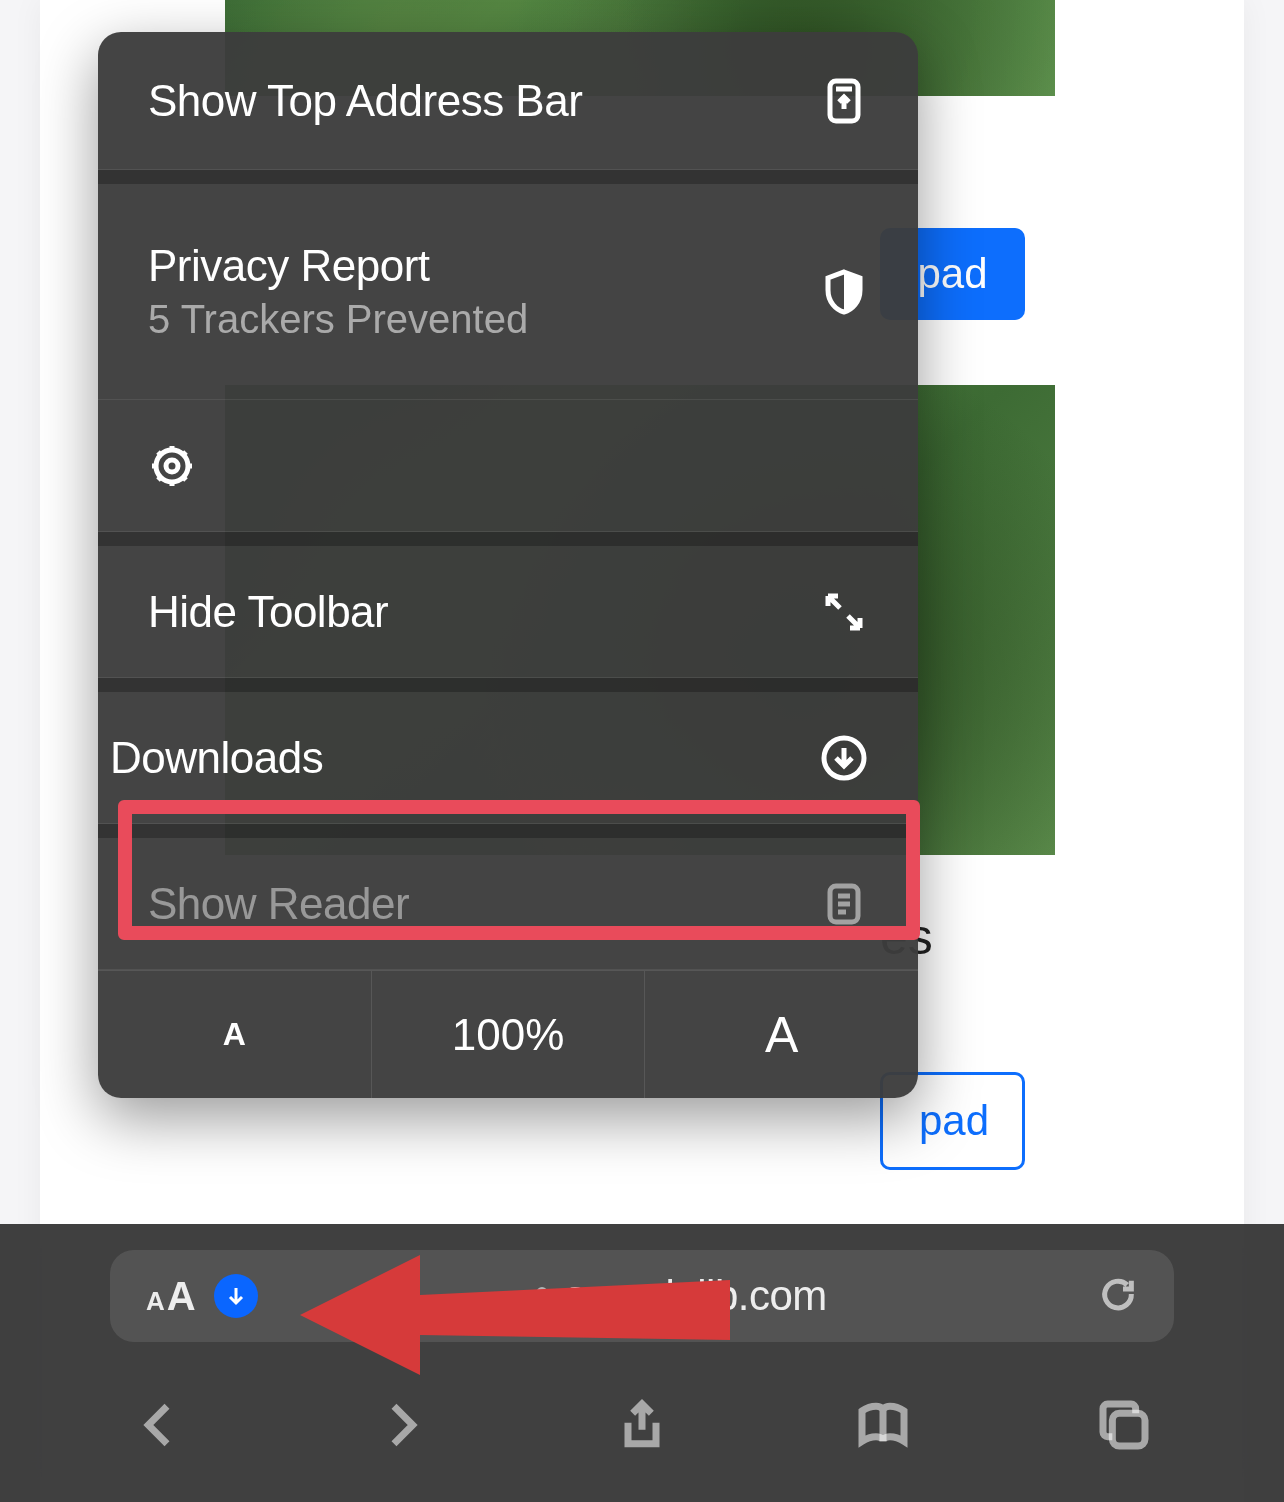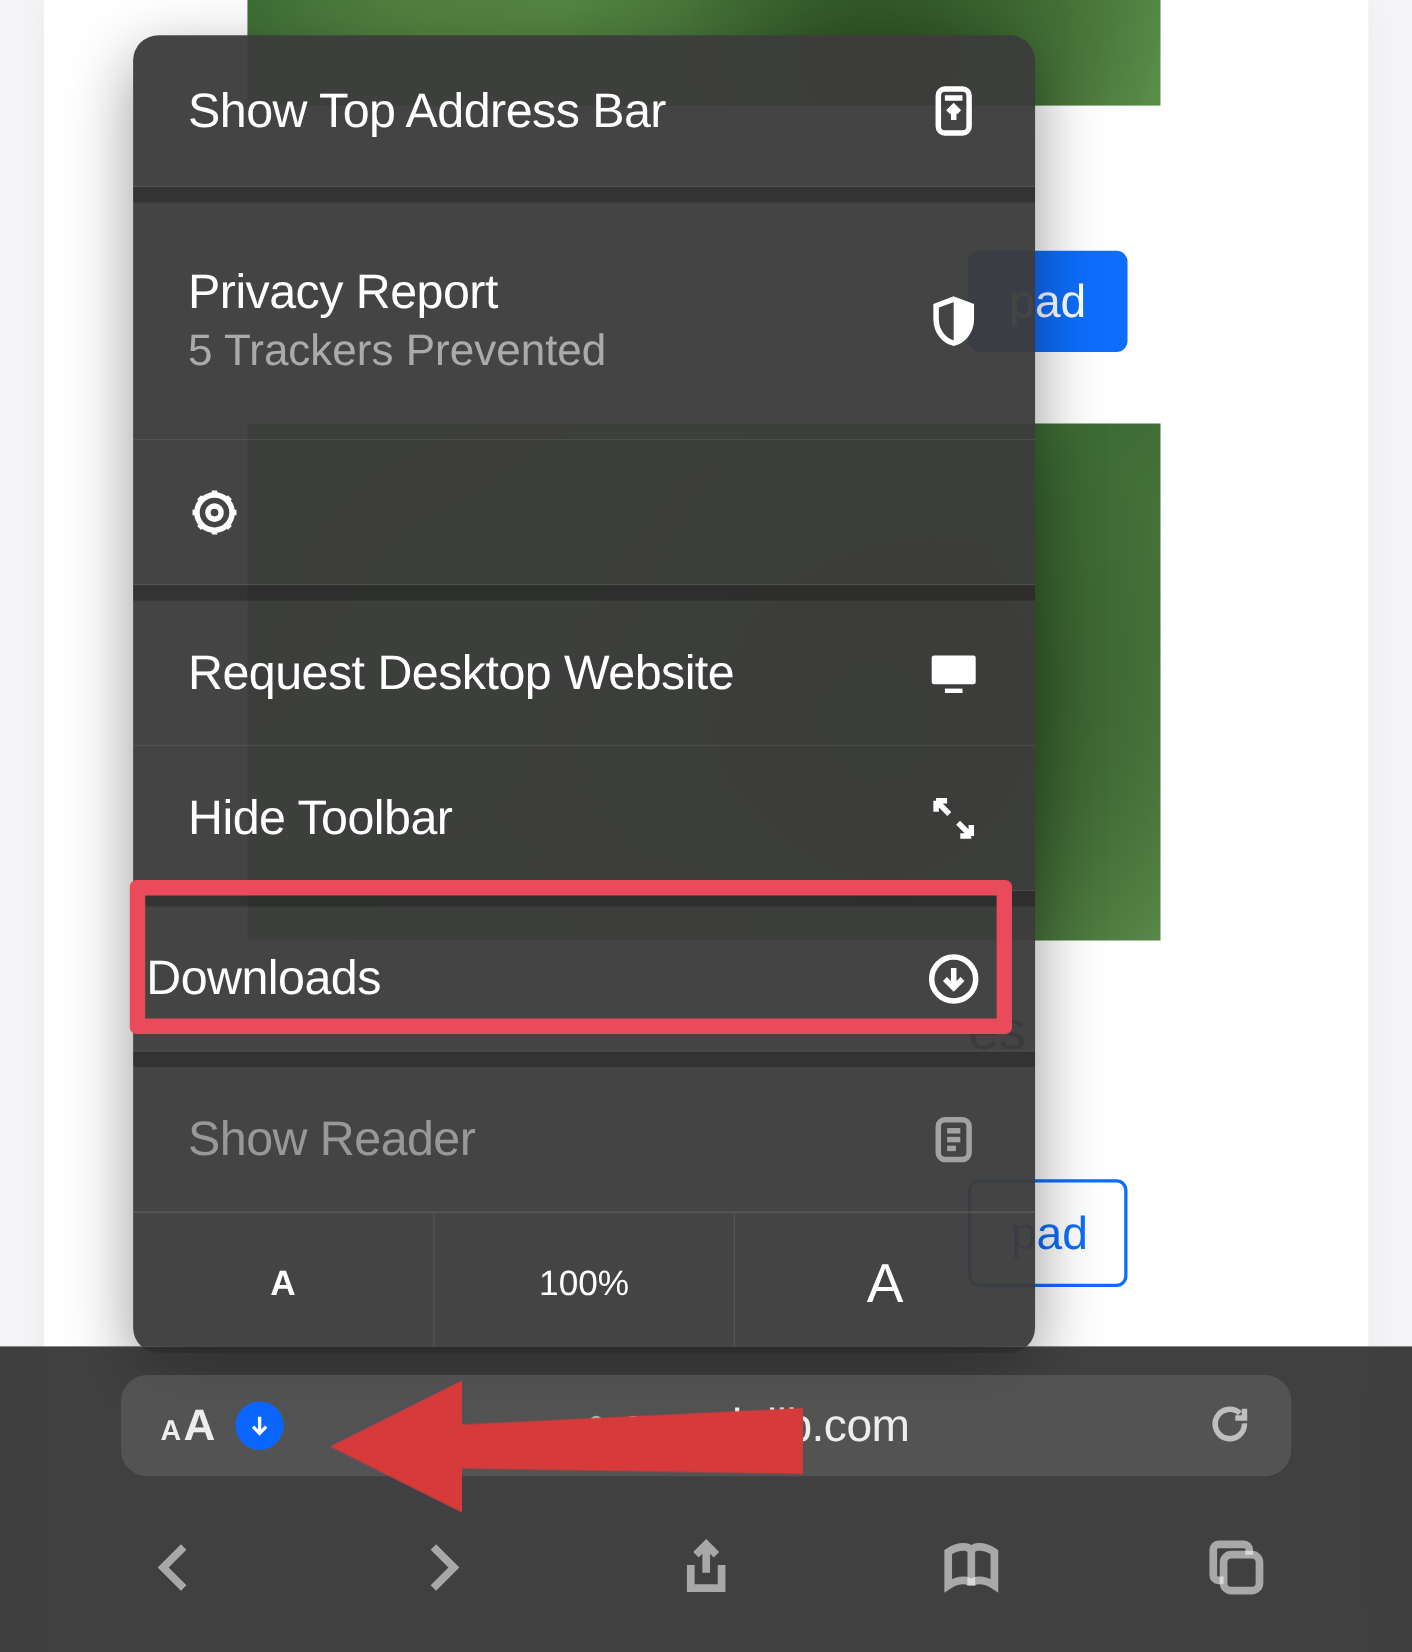--- a/index.html
+++ b/index.html
@@ -40,21 +40,21 @@
   .btn-solid { background: #0d6efd; color: #fff; }
   .btn-outline { border: 3px solid #0d6efd; color: #0d6efd; background: #fff; }
   .dl1 { top: 228px; left: 880px; width: 145px; }
   .dl2 { top: 1072px; left: 880px; width: 145px; }
 
   .text-es { position: absolute; top: 908px; left: 880px; font-size: 50px; color: #222; }
 
   
   .popover {
     position: absolute;
-    top: 32px; left: 121px;
+    top: 32px; left: 98px;
     width: 820px;
     background: rgba(60,60,60,0.96);
     border-radius: 23px;
     overflow: hidden;
     box-shadow: 0 20px 60px rgba(0,0,0,0.4);
     color: #fff;
   }
   .menu-item {
     display: flex;
     align-items: center;
@@ -85,21 +85,21 @@
   .zoom-row {
     display: flex;
     height: 128px;
     border-top: 1px solid rgba(255,255,255,0.1);
   }
   .zoom-cell {
     flex: 1;
     display: flex;
     align-items: center;
     justify-content: center;
-    font-size: 32px;
+    font-size: 44px;
     color: #fff;
     border-right: 1px solid rgba(255,255,255,0.1);
   }
   .zoom-cell:last-child { border-right: none; }
   .zoom-cell.small-a { font-size: 32px; font-weight: 600; }
   .zoom-cell.big-a { font-size: 50px; font-weight: 500; }
 
   
   .browser-chrome {
     position: absolute;
@@ -200,29 +200,20 @@
       <svg viewBox="0 0 24 24">
           <circle cx="12" cy="12" r="8"></circle>
           <circle cx="12" cy="12" r="3"></circle>
           <path d="M12 2v3M12 19v3M2 12h3M19 12h3M5 5l2 2M17 17l2 2M19 5l-2 2M7 17l-2 2"></path>
         </svg>
     </span>
   </div>
 
   <div class="section-gap"></div>
 
-  <div class="menu-item med">
-    <span class="label">Request Desktop Website</span>
-    <span class="icon">
-      <svg viewBox="0 0 24 24">
-          <rect x="2" y="4" width="20" height="13" rx="1" fill="#fff" stroke="none"></rect>
-          <rect x="8" y="19" width="8" height="2" fill="#fff" stroke="none"></rect>
-        </svg>
-    </span>
-  </div>
 
   <div class="menu-item med">
     <span class="label">Hide Toolbar</span>
     <span class="icon">
       <svg viewBox="0 0 24 24">
           <path d="M4 4 L10 10 M4 4 L4 9 M4 4 L9 4"></path>
           <path d="M20 20 L14 14 M20 20 L20 15 M20 20 L15 20"></path>
         </svg>
     </span>
   </div>

